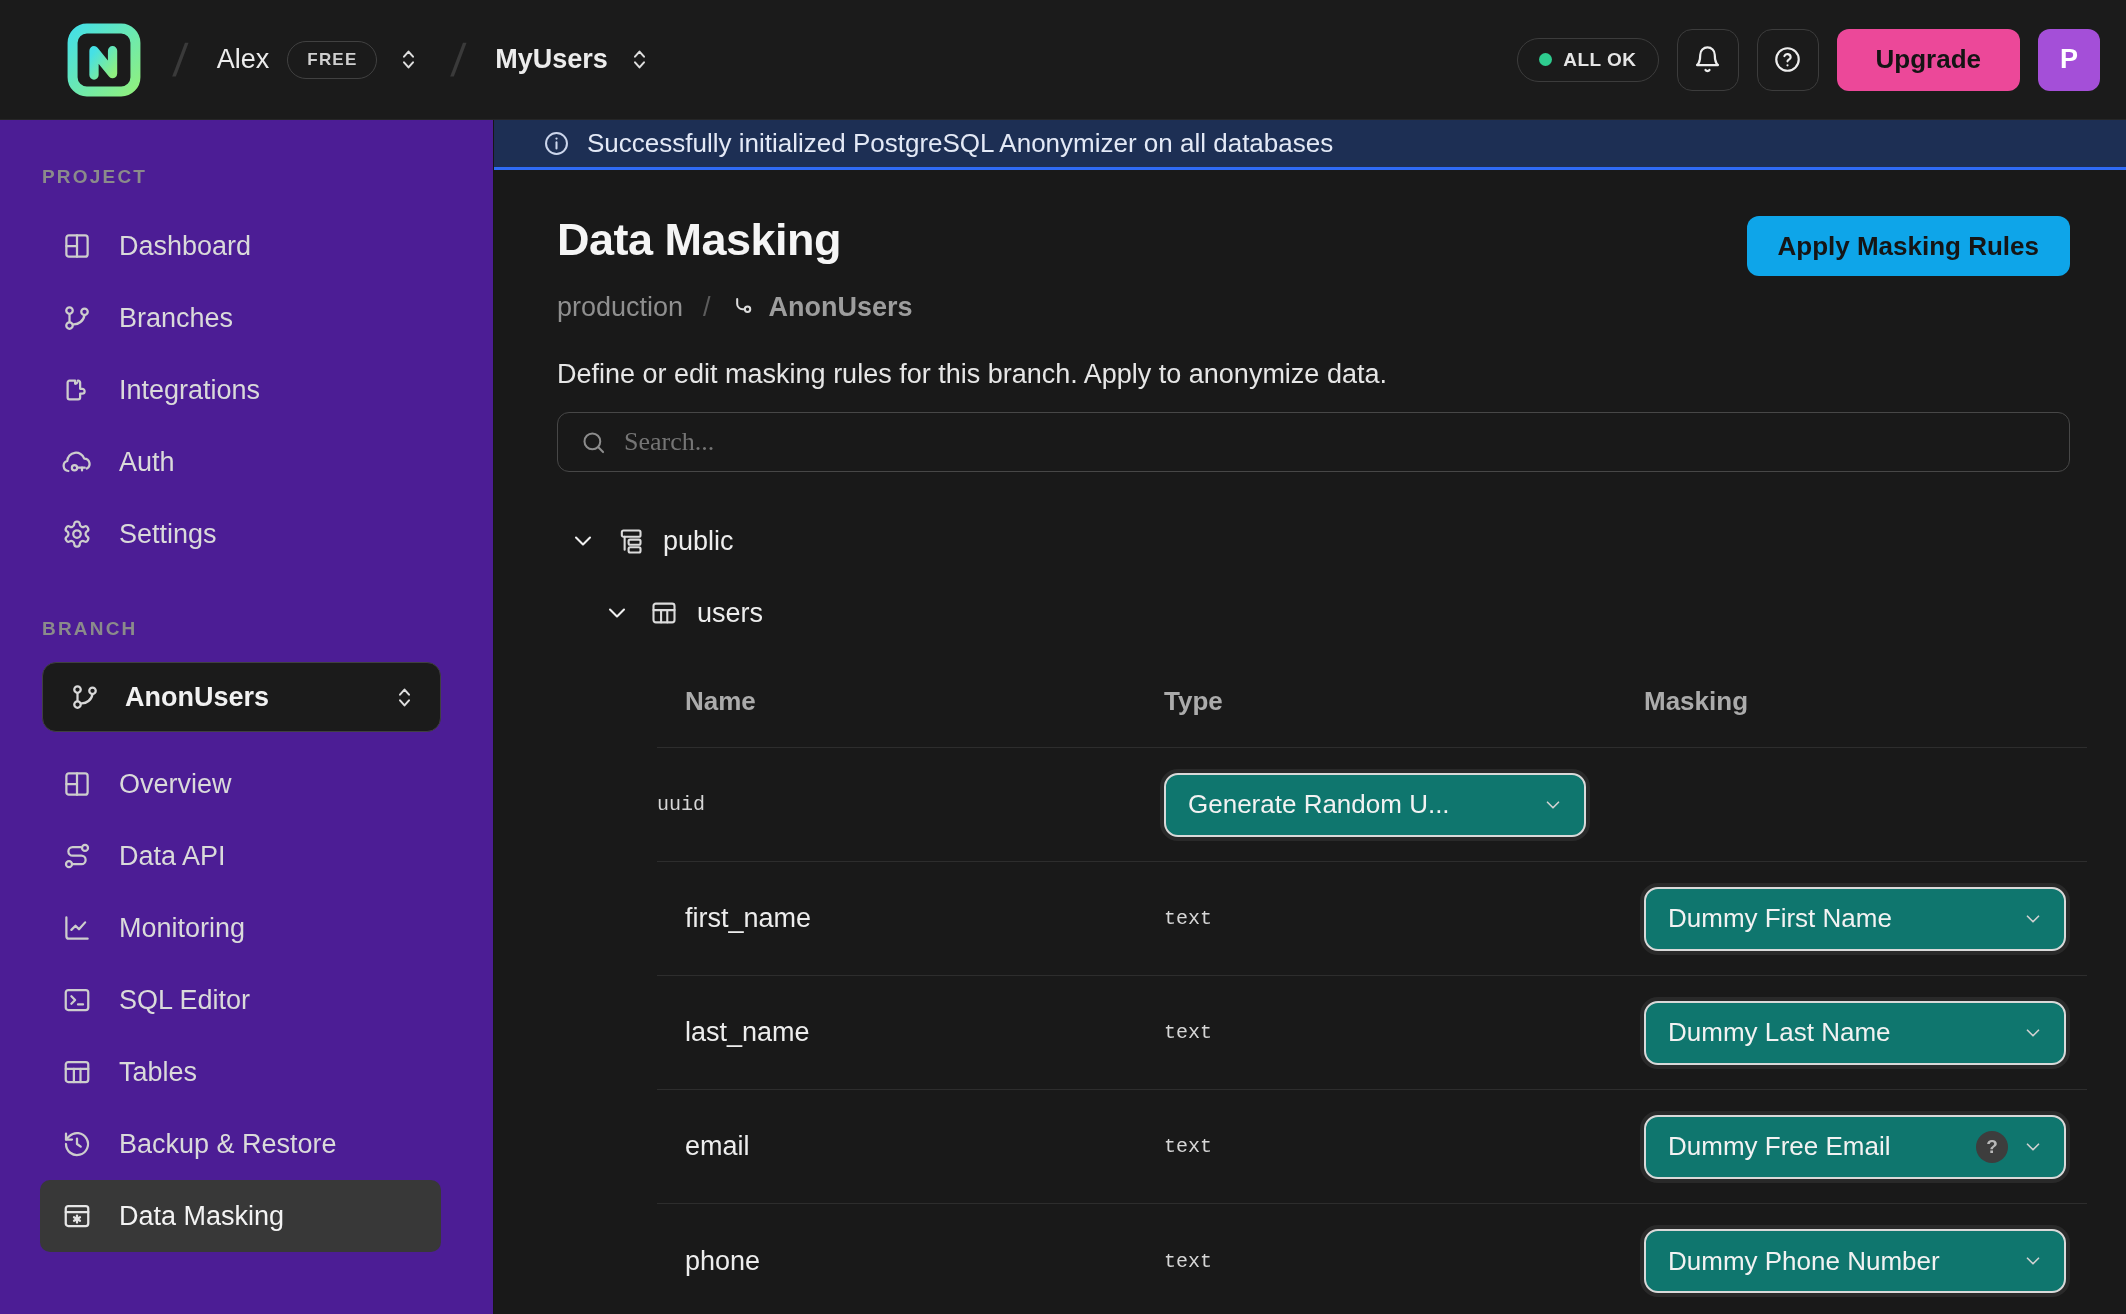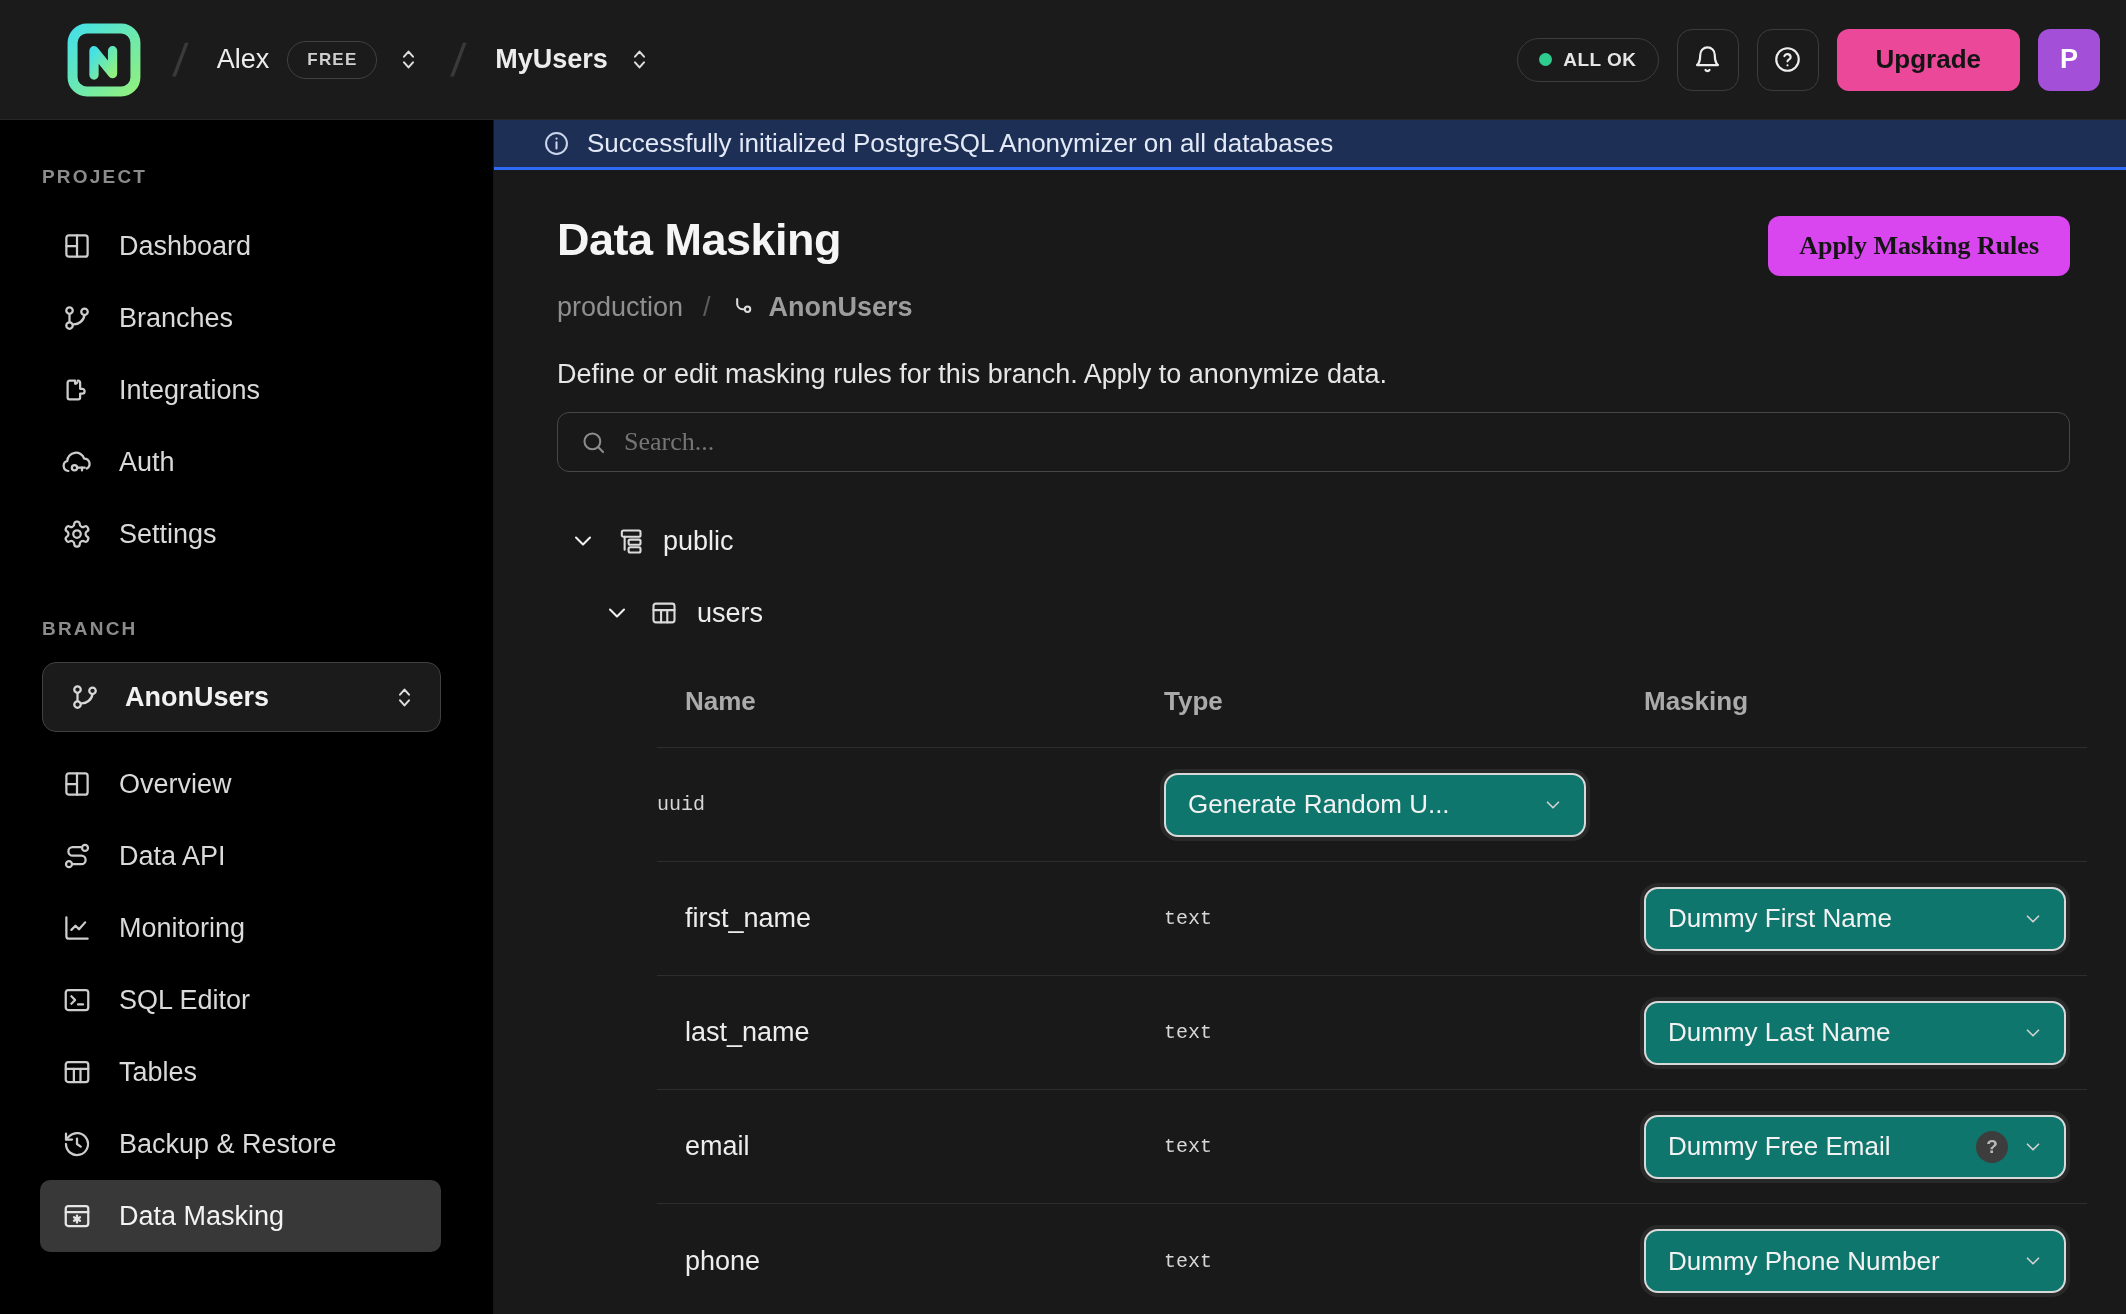--- a/index.html
+++ b/index.html
@@ -30,21 +30,21 @@
   .icon-btn{width:62px;height:62px;border:1.5px solid #3c3c3c;border-radius:15px;
     background:transparent;display:flex;align-items:center;justify-content:center;color:#ededed;cursor:pointer}
   .icon-btn svg{width:29px;height:29px}
   .upgrade-btn{height:62px;padding:0 39px;background:#ec4899;color:#141414;border:none;
     border-radius:12px;font-size:26px;font-weight:600;font-family:inherit;cursor:pointer}
   .avatar{width:62px;height:62px;border-radius:12px;background:var(--avatar-purple,#a44fd8);
     color:#fff;display:flex;align-items:center;justify-content:center;font-size:27px;font-weight:600;cursor:pointer}
 
   
   .layout{display:flex;height:1194px}
-  .sidebar{width:494px;flex-shrink:0;background:#000000;border-right:1px solid #161616;padding-top:46px}
+  .sidebar{width:494px;flex-shrink:0;background:#4c1d95;border-right:1px solid #161616;padding-top:46px}
   .main{flex:1;min-width:0;background:#191919;display:flex;flex-direction:column}
 
   
   .section-label{height:22px;margin:0 0 22px 42px;font-size:19px;font-weight:700;
     letter-spacing:2.2px;color:#8b8b8b}
   .section-label.branch{margin-top:48px}
   .side-item{height:72px;margin:0 52px 0 40px;display:flex;align-items:center;gap:27px;
     padding-left:22px;border-radius:10px;font-size:27px;color:#dadada;cursor:pointer}
   .side-item svg{width:30px;height:30px;color:#cdcdcd;flex-shrink:0}
   .side-item.active{background:#383838;color:#f3f3f3}
@@ -58,22 +58,22 @@
   
   .banner{height:50px;flex-shrink:0;background:var(--banner-bg,#1d2f54);
     border-bottom:3px solid var(--accent-blue,#2f6bf6);display:flex;align-items:center;
     gap:17px;padding:0 24px 0 49px;font-size:26px;color:#e3e9f6}
   .banner svg{width:27px;height:27px;color:#ccd6ec;flex-shrink:0}
 
   
   .content{padding:44px 56px 0 63px}
   .title-row{display:flex;justify-content:space-between;align-items:flex-start}
   .page-title{font-size:45px;font-weight:700;color:#f5f5f5;letter-spacing:-.5px}
-  .apply-btn{height:60px;padding:0 31px;background:#d946ef;color:#151515;border:none;
-    border-radius:12px;font-size:26px;font-weight:600;font-family:Liberation Serif, serif;cursor:pointer;margin-top:2px}
+  .apply-btn{height:60px;padding:0 31px;background:#0ea5e9;color:#151515;border:none;
+    border-radius:12px;font-size:26px;font-weight:600;font-family:Liberation Sans, sans-serif;cursor:pointer;margin-top:2px}
   .breadcrumb{margin-top:16px;display:flex;align-items:center;gap:15px;font-size:27px;color:#8f8f8f}
   .breadcrumb .sep{color:#5c5c5c;margin:0 5px}
   .crumb-branch{display:flex;align-items:center;gap:11px;font-weight:700;color:#9d9d9d}
   .crumb-branch svg{width:27px;height:27px;color:#dcdcdc}
   .description{margin-top:36px;font-size:27px;color:#e6e6e6}
   .search-box{margin-top:22px;height:60px;border:1.5px solid #474747;border-radius:12px;
     display:flex;align-items:center;gap:17px;padding:0 22px;background:transparent}
   .search-box svg{width:27px;height:27px;color:#8c8c8c;flex-shrink:0}
   .search-box input{flex:1;background:transparent;border:none;outline:none;
     font-size:26px;color:#e8e8e8;font-family:Liberation Serif, serif}

